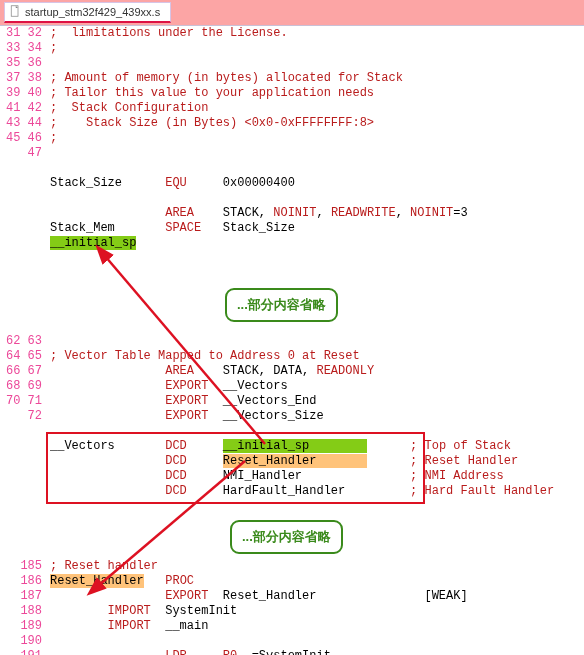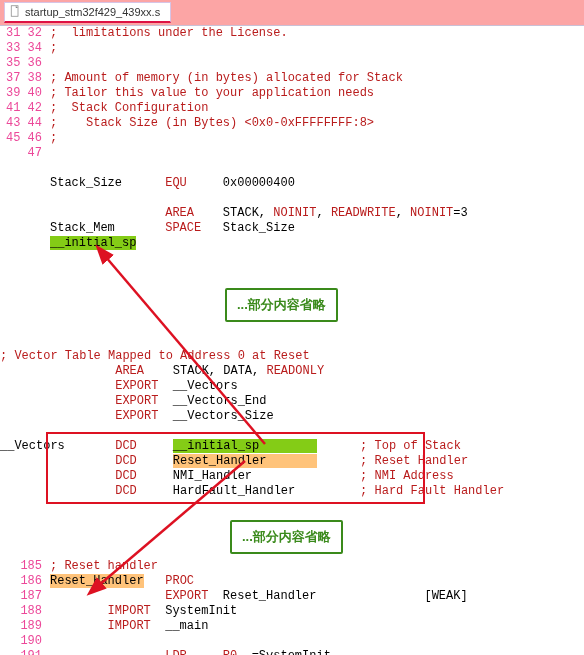--- a/index.html
+++ b/index.html
@@ -8,21 +8,21 @@
 .tab svg{width:12px;height:12px}
 .editor{position:relative;width:584px}
 .block{display:flex}
 .gutter{width:42px;text-align:right;padding-right:8px;color:#ec4899;user-select:none;line-height:15px}
 .code{white-space:pre;line-height:15px;flex:1}
 .c-comment{color:#b91c1c}
 .c-kw{color:#b91c1c}
 .c-plain{color:#000}
 .hl-y{background:#84cc16}
 .hl-o{background:#ffc37a}
-.callout{position:absolute;background:#fff;border:2px solid #3a8a1b;color:#3a8a1b;padding:6px 10px;font-family:Verdana,sans-serif;font-size:13px;font-weight:bold;border-radius:2px}
+.callout{position:absolute;background:#fff;border:2px solid #3a8a1b;color:#3a8a1b;padding:6px 10px;font-family:Verdana,sans-serif;font-size:13px;font-weight:bold;border-radius:9px}
 .redbox{position:absolute;border:2px solid #d12;}
 svg.overlay{position:absolute;top:0;left:0;pointer-events:none}
 </style>
 </head>
 <body>
 
 <div class="tabbar">
   <div class="tab">
     <span>
       <svg viewBox="0 0 16 16">
@@ -71,20 +71,31 @@
 <span class="hl-y c-plain">__initial_sp</span>
 
 </div>
   </div>
 
   <div class="callout" style="left:225px;top:262px">...部分内容省略</div>
 
   <div style="height:68px"></div>
 
   <div class="block">
+    <div class="gutter" id="g2">62
+63
+64
+65
+66
+67
+68
+69
+70
+71
+72</div>
     <div class="code" id="c2">
 <span class="c-comment">; Vector Table Mapped to Address 0 at Reset</span>
                 <span class="c-kw">AREA    </span><span class="c-plain">STACK, </span><span class="c-plain">DATA</span>, <span class="c-kw">READONLY</span>
                 <span class="c-kw">EXPORT  </span><span class="c-plain">__Vectors</span>
                 <span class="c-kw">EXPORT  </span><span class="c-plain">__Vectors_End</span>
                 <span class="c-kw">EXPORT  </span><span class="c-plain">__Vectors_Size</span>
 
 <span class="c-plain">__Vectors       </span><span class="c-kw">DCD     </span><span class="hl-y c-plain">__initial_sp        </span>      <span class="c-comment">; Top of Stack</span>
                 <span class="c-kw">DCD     </span><span class="hl-o c-plain">Reset_Handler       </span>      <span class="c-comment">; Reset Handler</span>
                 <span class="c-kw">DCD     </span><span class="c-plain">NMI_Handler         </span>      <span class="c-comment">; NMI Address</span>

